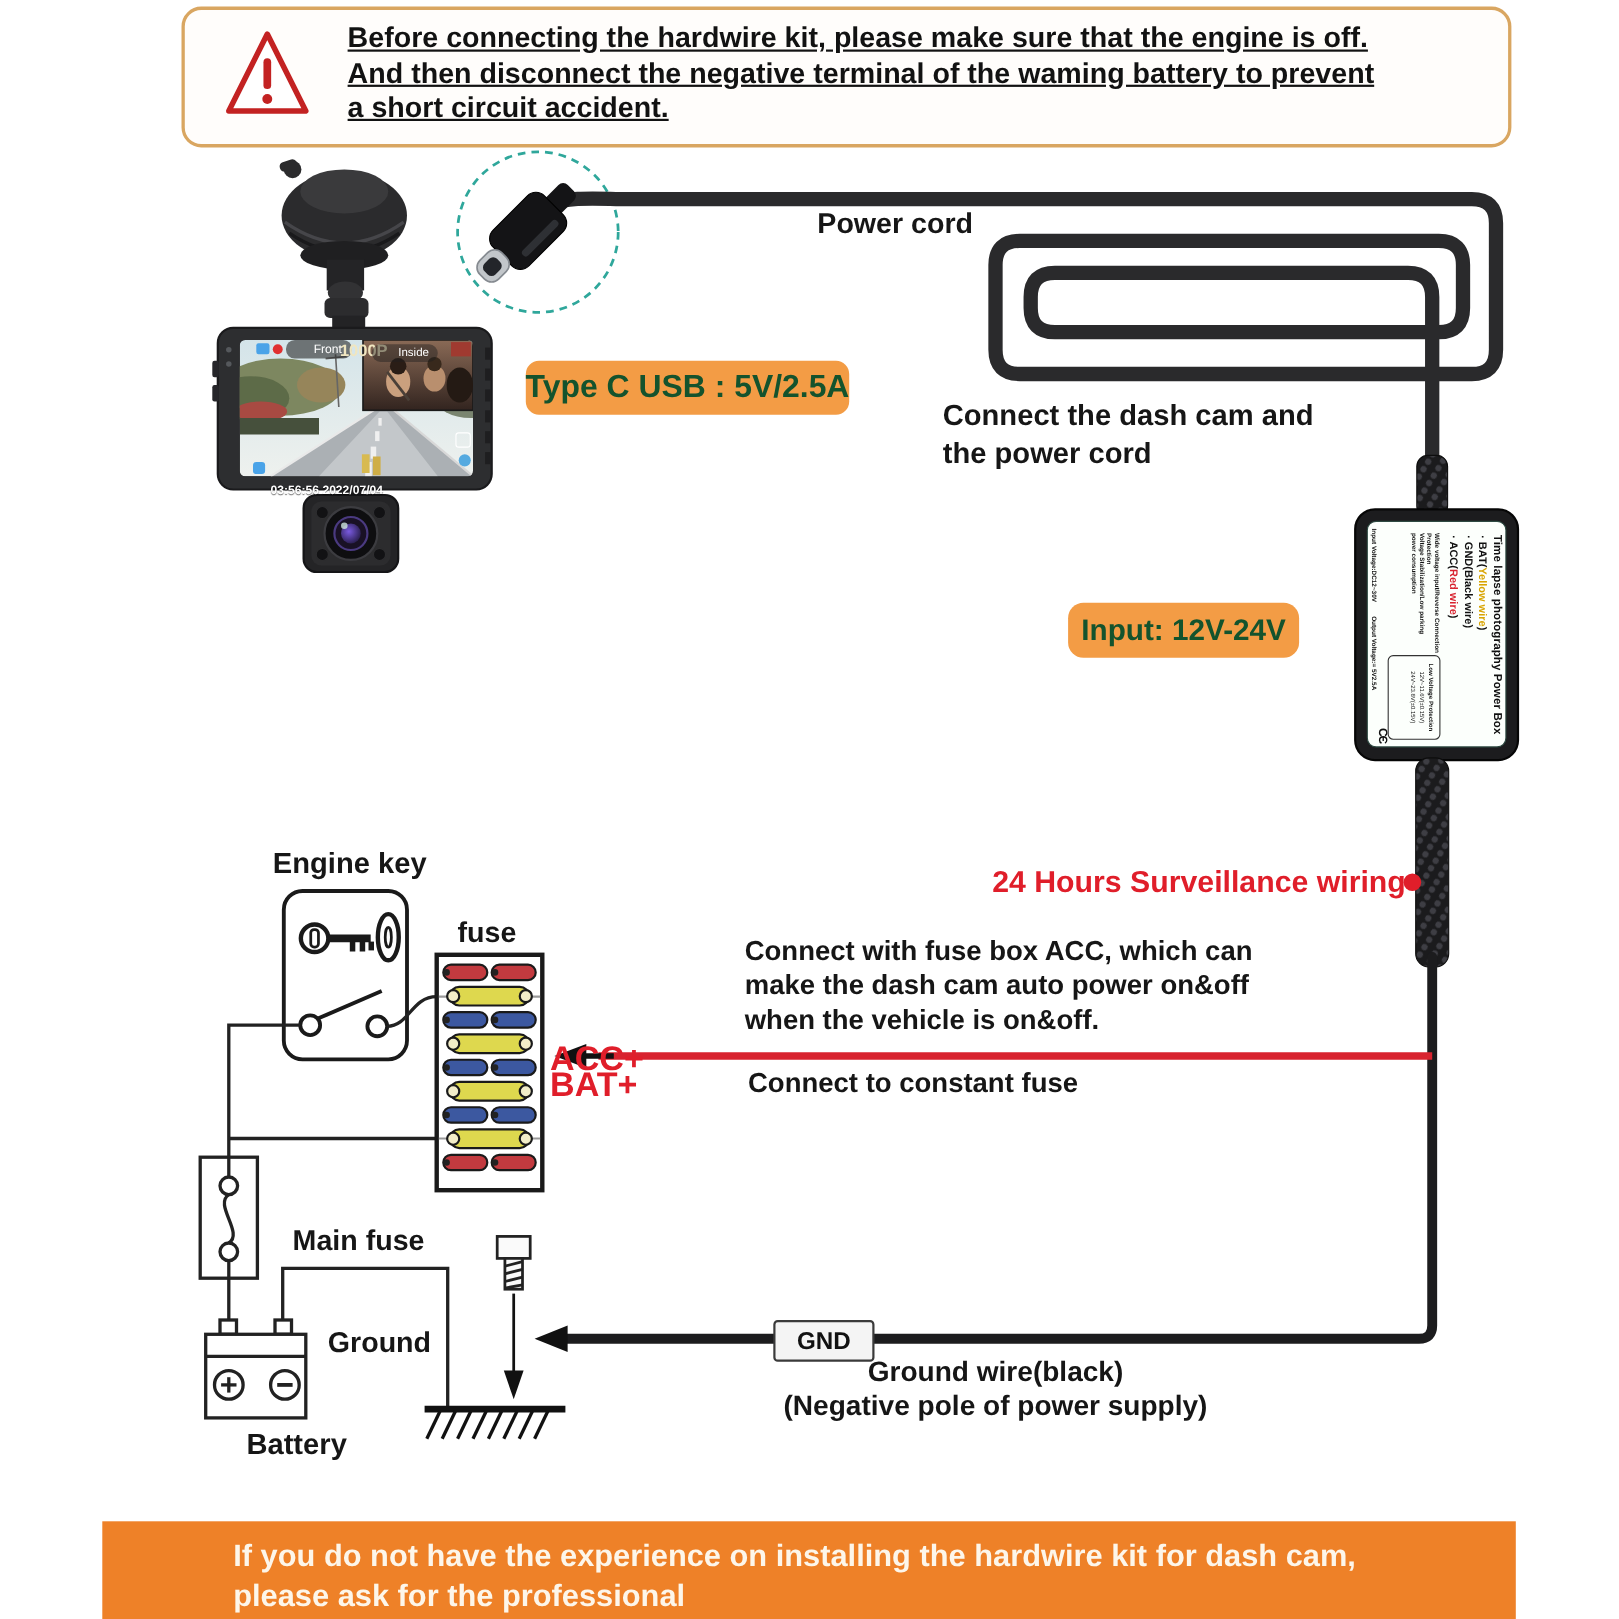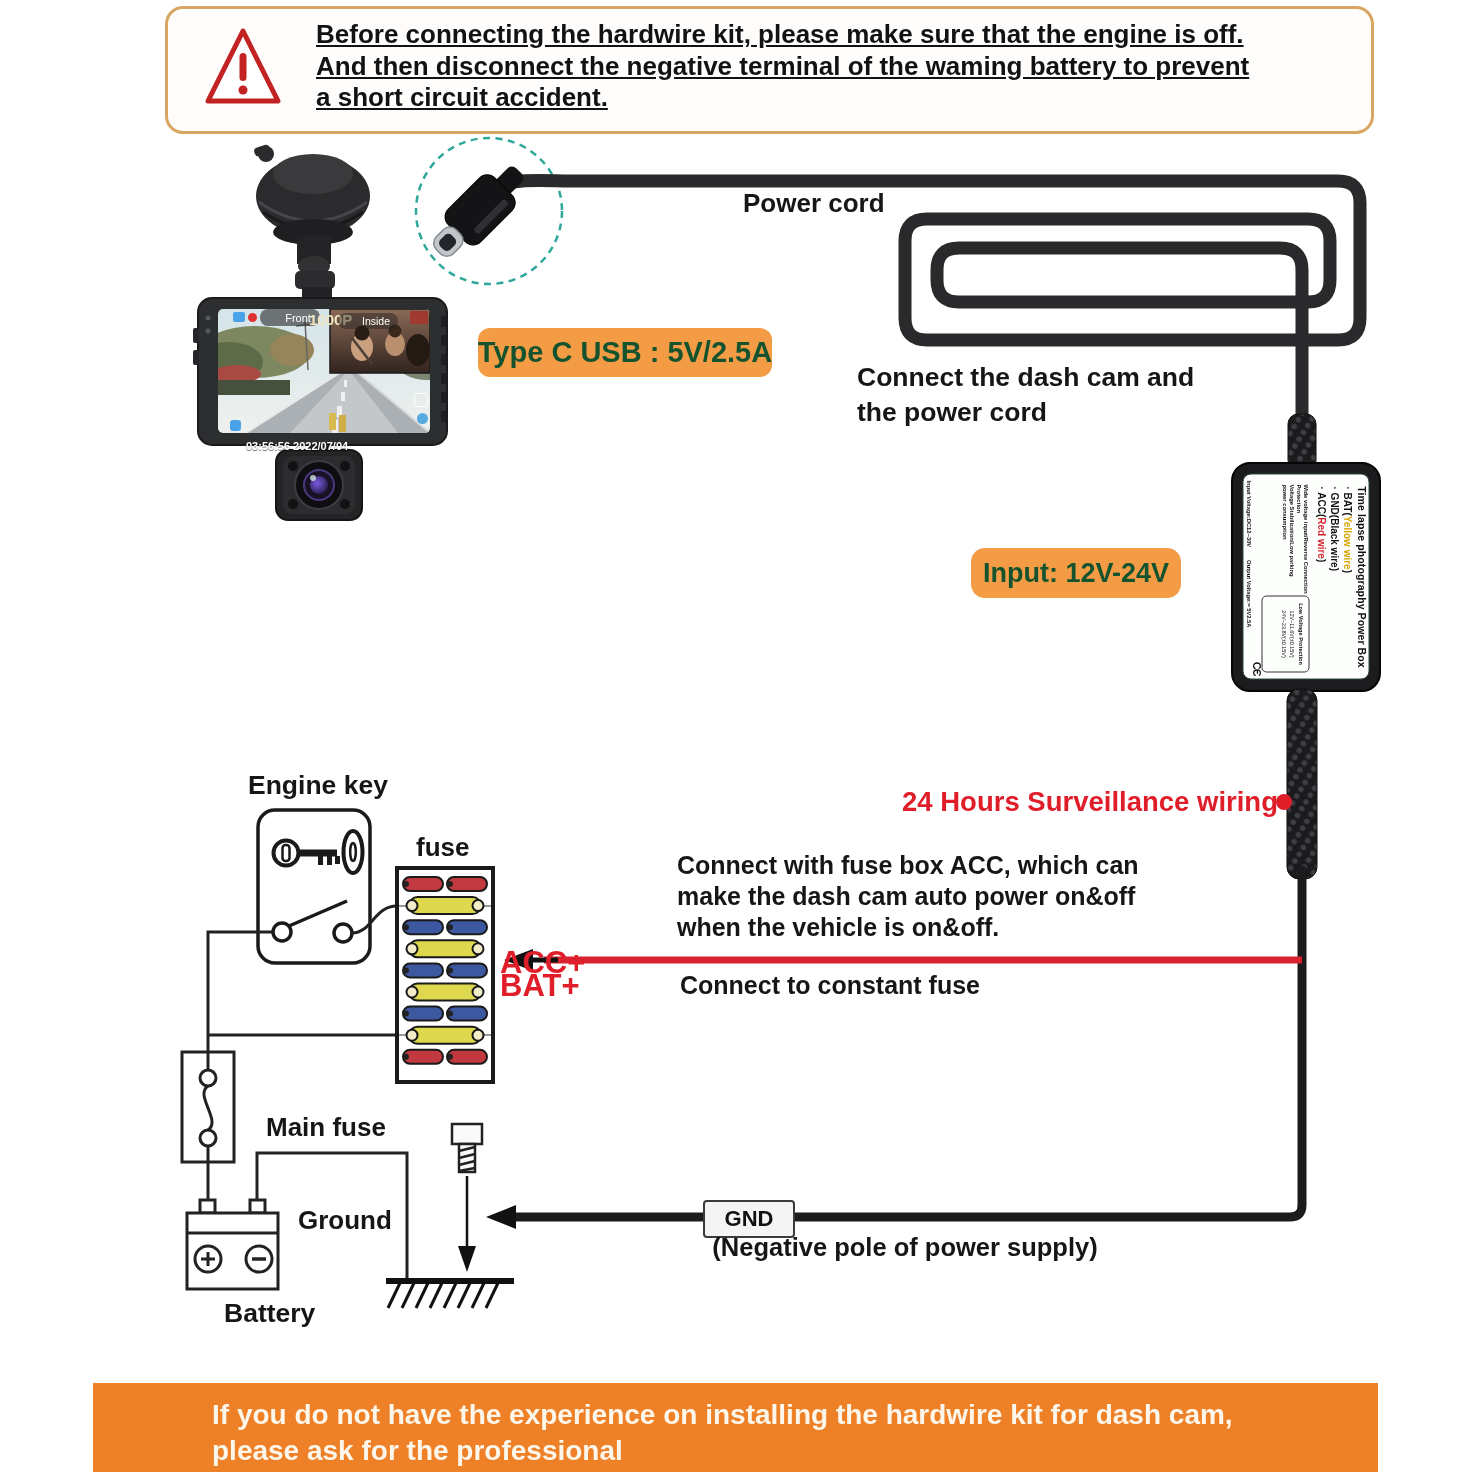--- a/index.html
+++ b/index.html
@@ -336,20 +336,21 @@
   <div class="lbl" style="left:248px;top:770px;font-size:26.5px;">Engine key</div>
   <div class="lbl" style="left:416px;top:832px;font-size:26px;">fuse</div>
   <div class="rednote" style="left:500px;top:908px;font-size:31px;margin-top:37px;">ACC+</div>
   <div class="rednote" style="left:500px;top:968px;font-size:31px;">BAT+</div>
   <div class="lbl" style="left:266px;top:1112px;font-size:26px;">Main fuse</div>
   <div class="lbl" style="left:298px;top:1205px;font-size:26px;">Ground</div>
   <div class="lbl" style="left:188px;top:1298px;font-size:26.5px;margin-left:36px;">Battery</div>
 
   <div class="gndbox">GND</div>
   <div class="note" style="left:555px;top:1232px;width:700px;text-align:center;font-size:25.5px;white-space:normal;">
+    <div>Ground wire(black)</div>
     <div>(Negative pole of power supply)</div>
   </div>
 
   <div class="scr" style="left:233px;top:312px;width:12px;height:10px;background:#4aa3e8;border-radius:2px;"></div>
   <div class="scr" style="left:248px;top:313px;width:9px;height:9px;background:#e03030;border-radius:50%;"></div>
   <div class="scr scr-pill" style="left:260px;top:309px;width:44px;height:17px;font-size:11px;">Front</div>
   <div class="scr" style="left:309px;top:311px;font-size:15px;font-weight:700;color:#f0e6c0;">1000P</div>
   <div class="scr scr-pill" style="left:338px;top:313px;width:44px;height:16px;font-size:10.5px;background:rgba(30,30,30,.45);">Inside</div>
   <div class="scr" style="left:230px;top:420px;width:11px;height:11px;background:#4aa3e8;border-radius:3px;"></div>
   <div class="scr" style="left:246px;top:440px;font-size:11px;font-weight:700;text-shadow:0 1px 1px rgba(0,0,0,.6);">03:56:56  2022/07/04</div>

